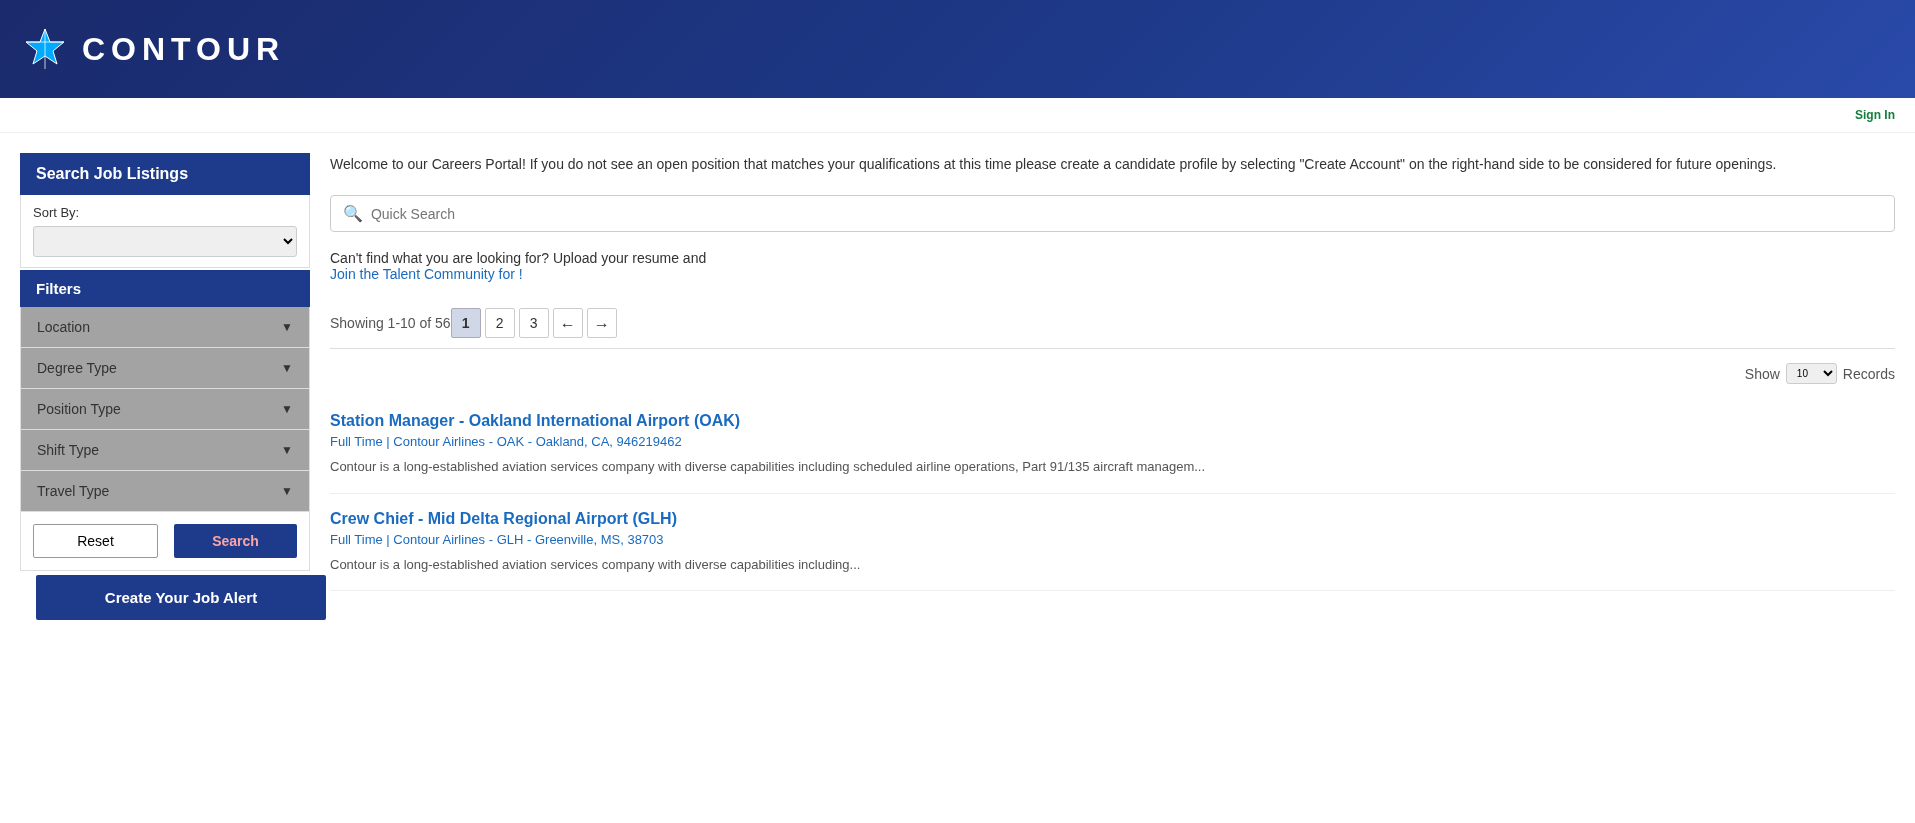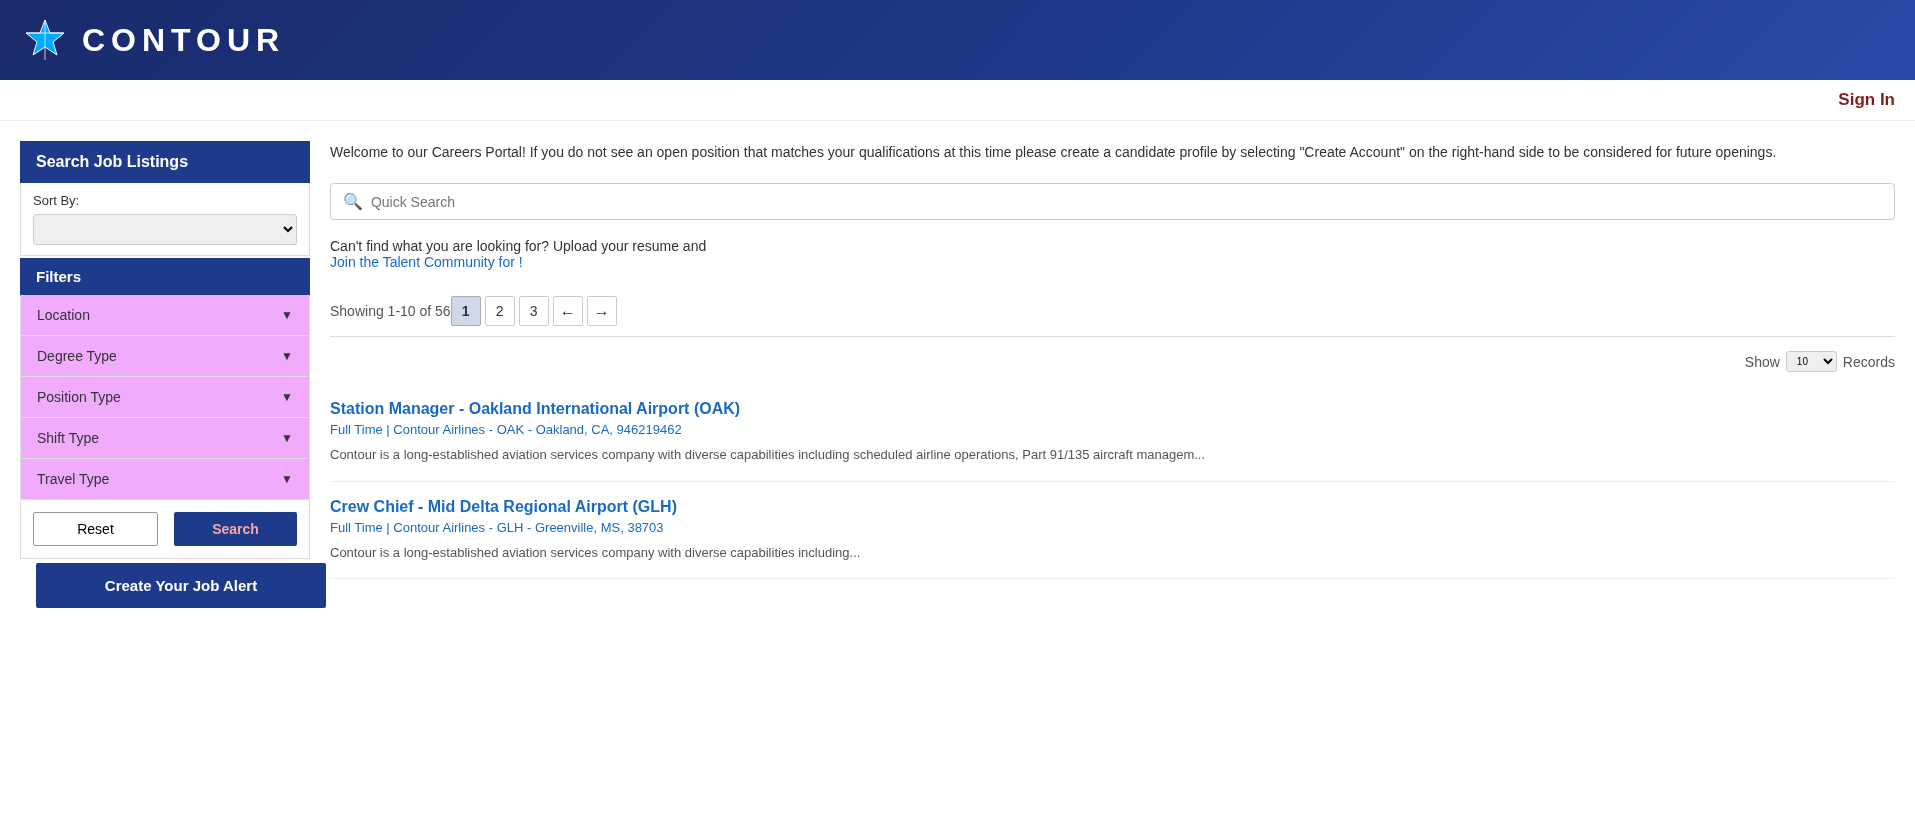--- a/index.html
+++ b/index.html
@@ -1,21 +1,21 @@
 <!DOCTYPE html>
 <html><head>
   <meta charset="utf-8">
   <style>
     * { margin: 0; padding: 0; box-sizing: border-box; }
     body { font-family: Arial, sans-serif; font-size: 14px; color: #333; background: #fff; }
 
     
     #header {
       background: linear-gradient(135deg, #1a2a6c 0%, #1e3a8a 60%, #2a4aaa 100%);
-      height: 80px;
+      height: 98px;
       display: flex;
       align-items: center;
       padding: 0 20px;
     }
     #header-logo {
       display: flex;
       align-items: center;
       gap: 12px;
     }
     #header-logo-icon {
@@ -31,23 +31,23 @@
 
     
     #signin-bar {
       display: flex;
       justify-content: flex-end;
       padding: 10px 20px;
       background: #fff;
       border-bottom: 1px solid #eee;
     }
     #signin-link {
-      font-size: 17px;
-      font-weight: bold;
-      color: #7f1d1d;
+      font-size: 12px;
+      font-weight: bold;
+      color: #15803d;
       cursor: pointer;
       text-decoration: none;
     }
 
     
     #main-container {
       display: flex;
       padding: 20px;
       gap: 20px;
       max-width: 1915px;
@@ -94,21 +94,21 @@
       margin-top: 2px;
     }
 
     .filter-item {
       display: flex;
       justify-content: space-between;
       align-items: center;
       padding: 12px 16px;
       border: 1px solid #ddd;
       border-top: none;
-      background: #f0abfc;
+      background: #a3a3a3;
       cursor: pointer;
       font-size: 14px;
       color: #333;
     }
     .filter-chevron {
       font-size: 12px;
       color: #333;
     }
 
     #filter-buttons {

